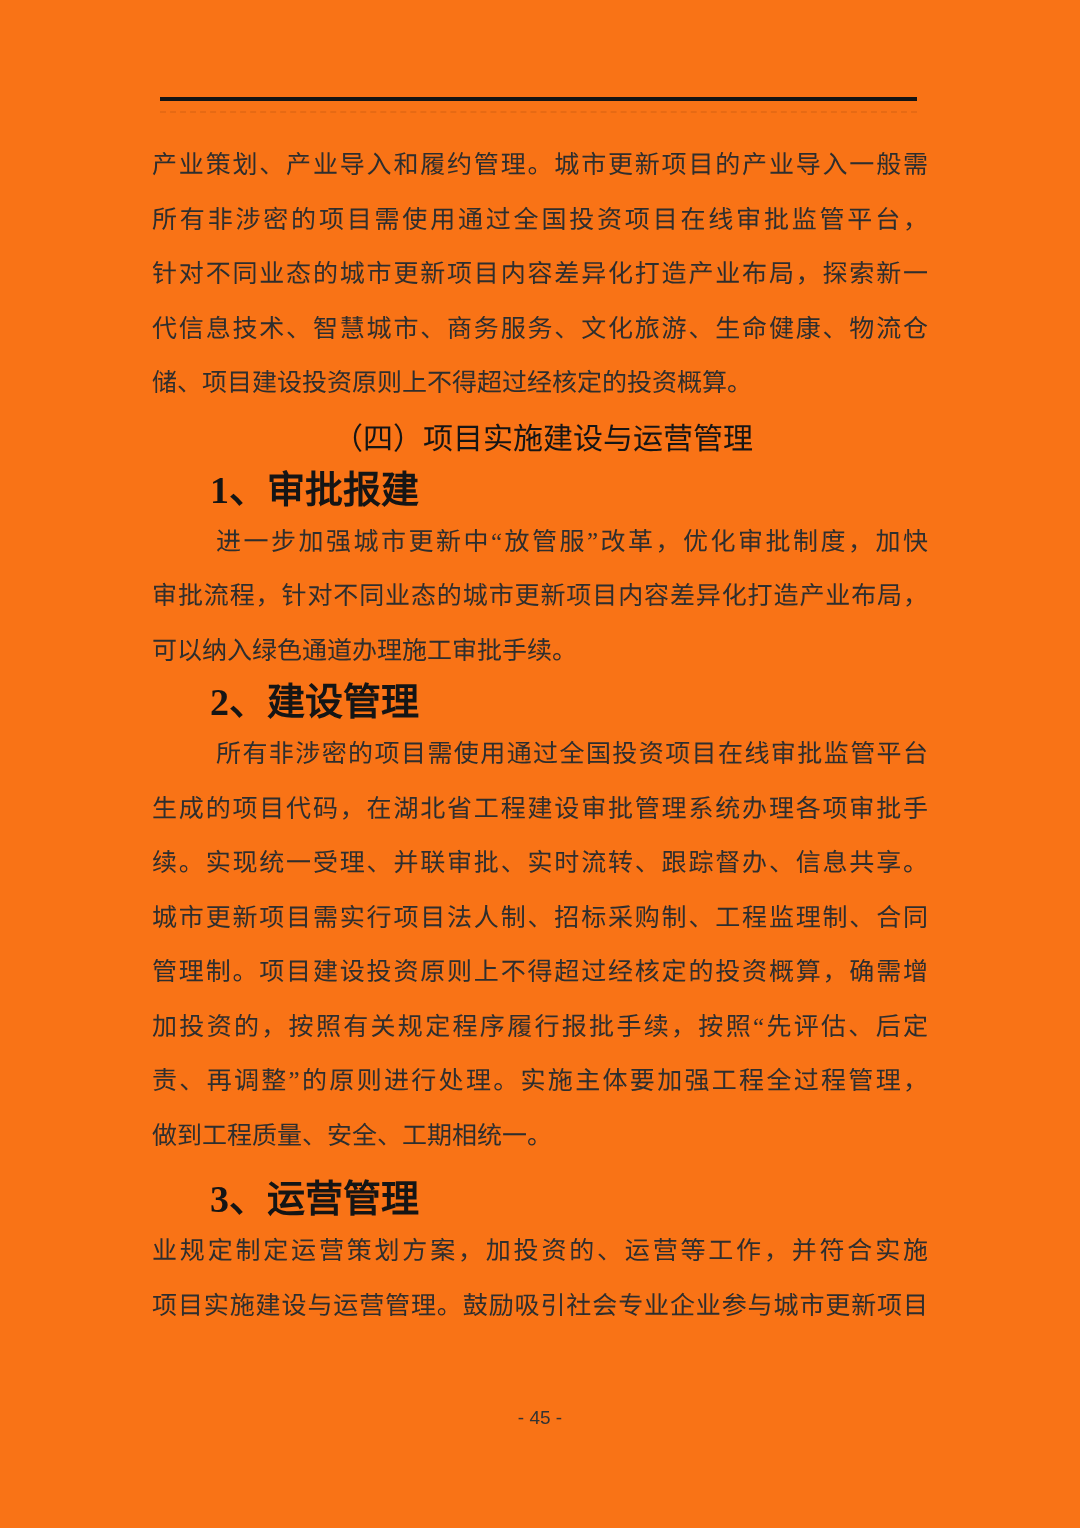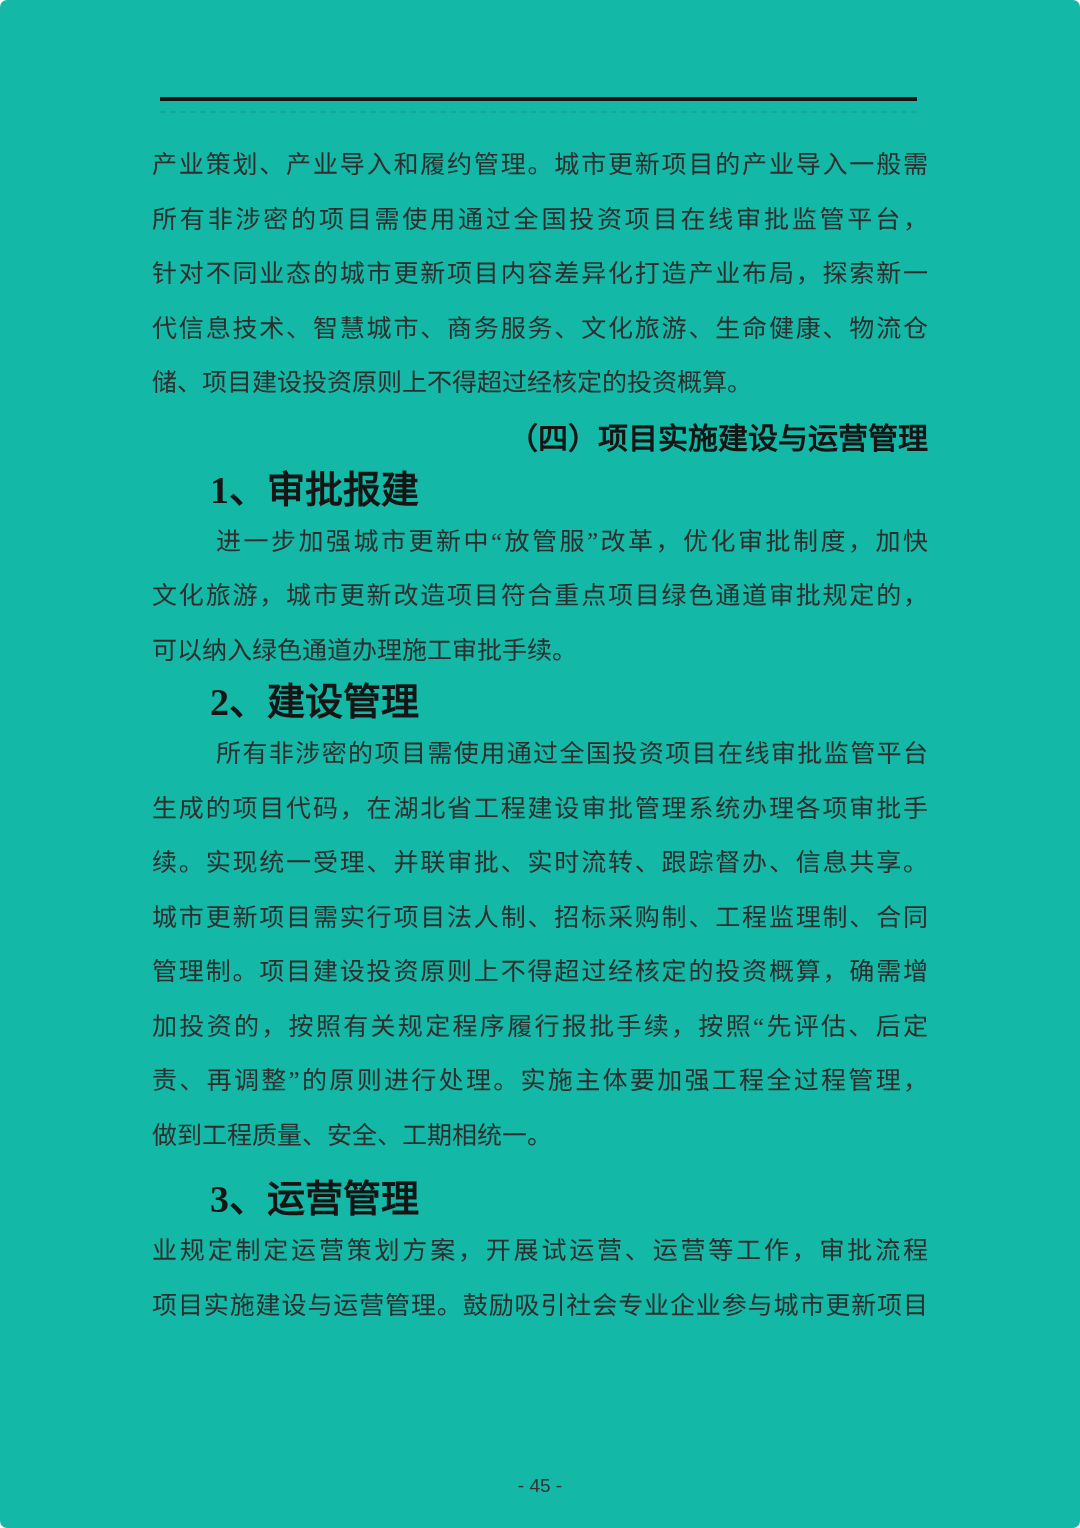--- a/index.html
+++ b/index.html
@@ -4,24 +4,23 @@
 <style>
   html, body {
     margin: 0;
     padding: 0;
     background: #ffffff;
   }
   .page {
     position: relative;
     width: 1080px;
     height: 1528px;
-    background: #14b8a6;
+    background: #f97316;
     overflow: hidden;
     font-family: "Liberation Serif", "DejaVu Serif", serif;
-    border-radius: 7px;
   }
   .header-rule {
     position: absolute;
     left: 160px;
     top: 97px;
     width: 757px;
     height: 4px;
     background: #141414;
   }
   .header-rule-shadow {
@@ -49,43 +48,43 @@
     letter-spacing: 0;
   }
   .ln.last {
     text-align-last: left;
   }
   .ln.ind {
     text-indent: 64px;
   }
   .h1 {
     font-size: 30px;
-    font-weight: bold;
+    font-weight: normal;
     color: #151515;
     height: 55px;
     line-height: 55px;
     padding-left: 6px;
-    text-align: right;
+    text-align: center;
   }
   .h2 {
     font-size: 38px;
     font-weight: bold;
     color: #151515;
     height: 49px;
     line-height: 49px;
     padding-left: 58px;
     text-align: left;
   }
   .h2.spaced {
     margin-top: 12px;
   }
   .footer {
     position: absolute;
     left: 0;
-    top: 1472px;
+    top: 1404px;
     width: 1080px;
     height: 28px;
     line-height: 28px;
     text-align: center;
     font-size: 19px;
     color: #333333;
     font-family: "Liberation Sans", "DejaVu Sans", sans-serif;
   }
 </style>
 </head>
@@ -100,35 +99,35 @@
     <div class="ln">产业策划、产业导入和履约管理。城市更新项目的产业导入一般需</div>
     <div class="ln">所有非涉密的项目需使用通过全国投资项目在线审批监管平台，</div>
     <div class="ln">针对不同业态的城市更新项目内容差异化打造产业布局，探索新一</div>
     <div class="ln">代信息技术、智慧城市、商务服务、文化旅游、生命健康、物流仓</div>
     <div class="ln last">储、项目建设投资原则上不得超过经核定的投资概算。</div>
 
     <div class="h1">（四）项目实施建设与运营管理</div>
     <div class="h2">1、审批报建</div>
 
     <div class="ln ind">进一步加强城市更新中“放管服”改革，优化审批制度，加快</div>
-    <div class="ln">文化旅游，城市更新改造项目符合重点项目绿色通道审批规定的，</div>
+    <div class="ln">审批流程，针对不同业态的城市更新项目内容差异化打造产业布局，</div>
     <div class="ln last">可以纳入绿色通道办理施工审批手续。</div>
 
     <div class="h2">2、建设管理</div>
 
     <div class="ln ind">所有非涉密的项目需使用通过全国投资项目在线审批监管平台</div>
     <div class="ln">生成的项目代码，在湖北省工程建设审批管理系统办理各项审批手</div>
     <div class="ln">续。实现统一受理、并联审批、实时流转、跟踪督办、信息共享。</div>
     <div class="ln">城市更新项目需实行项目法人制、招标采购制、工程监理制、合同</div>
     <div class="ln">管理制。项目建设投资原则上不得超过经核定的投资概算，确需增</div>
     <div class="ln">加投资的，按照有关规定程序履行报批手续，按照“先评估、后定</div>
     <div class="ln">责、再调整”的原则进行处理。实施主体要加强工程全过程管理，</div>
     <div class="ln last">做到工程质量、安全、工期相统一。</div>
 
     <div class="h2 spaced">3、运营管理</div>
 
-    <div class="ln">业规定制定运营策划方案，开展试运营、运营等工作，审批流程</div>
+    <div class="ln">业规定制定运营策划方案，加投资的、运营等工作，并符合实施</div>
     <div class="ln">项目实施建设与运营管理。鼓励吸引社会专业企业参与城市更新项目</div>
   </div>
 
   <div class="footer">- 45 -</div>
 
 </div>
 
 </body></html>

